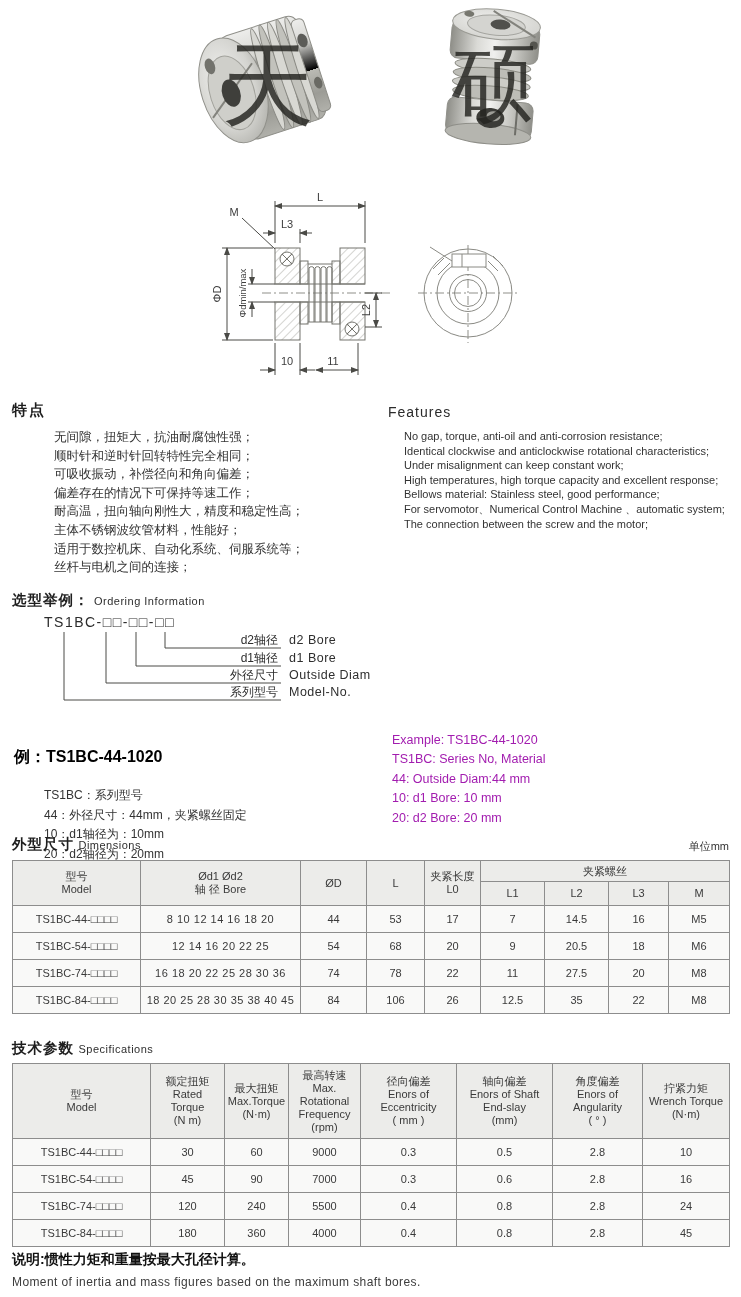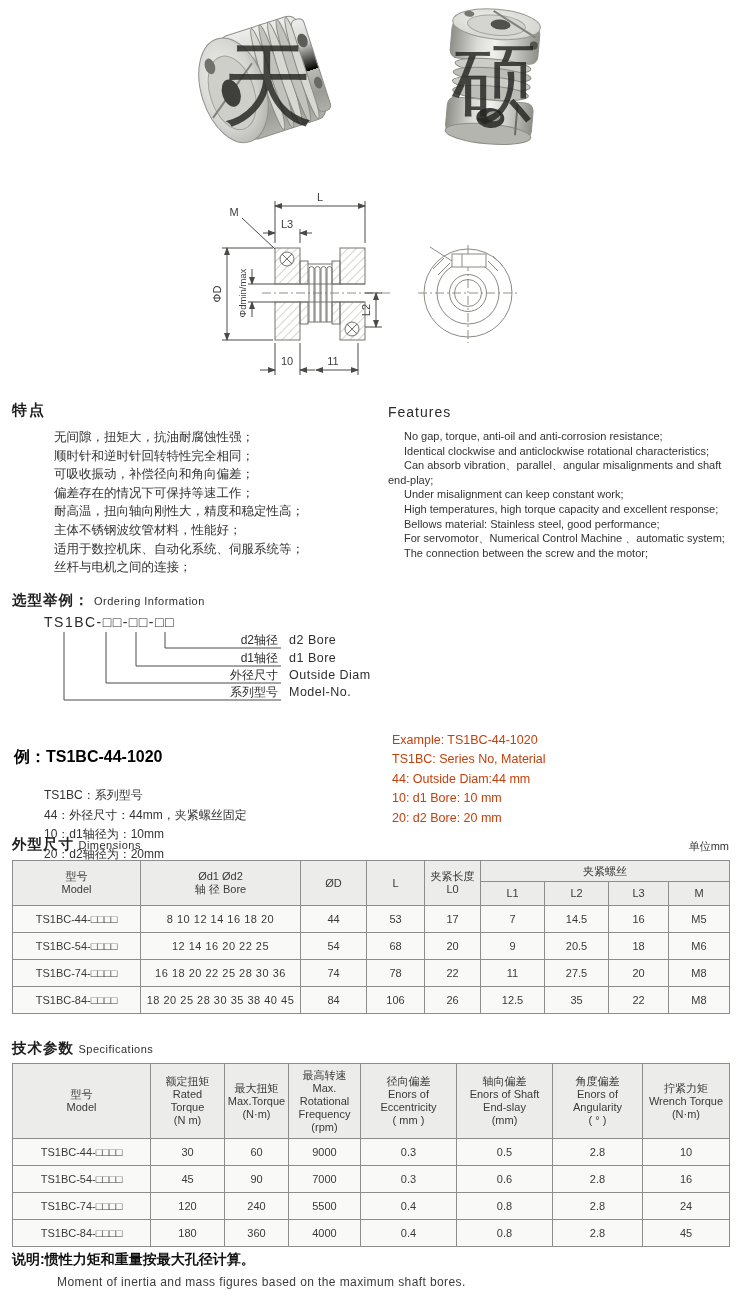--- a/index.html
+++ b/index.html
@@ -16,39 +16,39 @@
   .feat-cn-items{margin-top:8px;margin-left:42px;}
   .feat-cn-items div{font-size:12.5px;line-height:18.6px;color:#333;}
   .feat-en-title{font-size:14px;color:#2b2b2b;letter-spacing:1px;}
   .feat-en-items{margin-top:9px;width:352px;}
   .feat-en-items p{margin:0;font-size:11px;line-height:14.6px;color:#333;text-indent:16px;}
 
   
   .ex-title{font-size:16px;font-weight:bold;color:#000000;margin-top:19px;}
   .ex-lines-cn{margin-top:18px;margin-left:30px;}
   .ex-lines-cn div{font-size:12px;line-height:19.5px;color:#333;}
-  .ex-lines-en div{font-size:12.5px;line-height:19.4px;color:#c2410c;}
+  .ex-lines-en div{font-size:12.5px;line-height:19.4px;color:#a21caf;}
 
   
   table{border-collapse:collapse;table-layout:fixed;width:717px;background:#f9f9f8;}
   th,td{border:1px solid #8d8d8d;text-align:center;vertical-align:middle;
         font-size:11px;font-weight:normal;color:#3a3a3a;padding:0;}
   thead th{background:#ececea;white-space:pre-line;line-height:13px;}
   tbody td{background:#f9f9f8;}
   tbody tr{height:27px;}
   .dims thead tr.grp{height:21px;}
   .dims thead tr.sub{height:24px;}
   .specs thead tr{height:75px;}
   .bore-cell{letter-spacing:.5px;margin-left:14px;}
 
   .title-row{display:flex;justify-content:space-between;align-items:flex-end;width:717px;gap:25px;}
   .unit{font-size:11px;color:#333;}
 
   .note-cn{font-size:14px;font-weight:bold;color:#111;}
-  .note-en{font-size:12px;color:#3c3c3c;letter-spacing:.4px;margin-left:45px;}
+  .note-en{font-size:12px;color:#3c3c3c;letter-spacing:.4px;}
 
   svg text{font-family:"Liberation Sans","DejaVu Sans",sans-serif;}
   .dw-label{font-size:11px;fill:#3d3d3d;}
   .dw-label-sm{font-size:9.5px;fill:#3d3d3d;}
   .ord-code{font-size:14px;fill:#2b2b2b;letter-spacing:1.5px;}
   .ord-cn{font-size:12px;fill:#2e2e2e;}
   .ord-en{font-size:12.5px;fill:#2e2e2e;letter-spacing:.5px;}
   .wm{fill:#242420;opacity:.82;}
 </style>
 </head>
@@ -229,21 +229,20 @@
       <div>适用于数控机床、自动化系统、伺服系统等；</div>
       <div>丝杆与电机之间的连接；</div>
     </div>
   </div>
 
   <div class="abs" style="left:388px;top:404px;width:352px;">
     <div class="feat-en-title">Features</div>
     <div class="feat-en-items">
       <p>No gap, torque, anti-oil and anti-corrosion resistance;</p>
       <p>Identical clockwise and anticlockwise rotational characteristics;</p>
-      <p>Can absorb vibration、parallel、angular misalignments and shaft end-play;</p>
       <p>Under misalignment can keep constant work;</p>
       <p>High temperatures, high torque capacity and excellent response;</p>
       <p>Bellows material: Stainless steel, good performance;</p>
       <p>For servomotor、Numerical Control Machine 、automatic system;</p>
       <p>The connection between the screw and the motor;</p>
     </div>
   </div>
 
   <div class="abs" style="left:12px;top:591px;">
     <span class="sec-title-cn">选型举例：</span>

